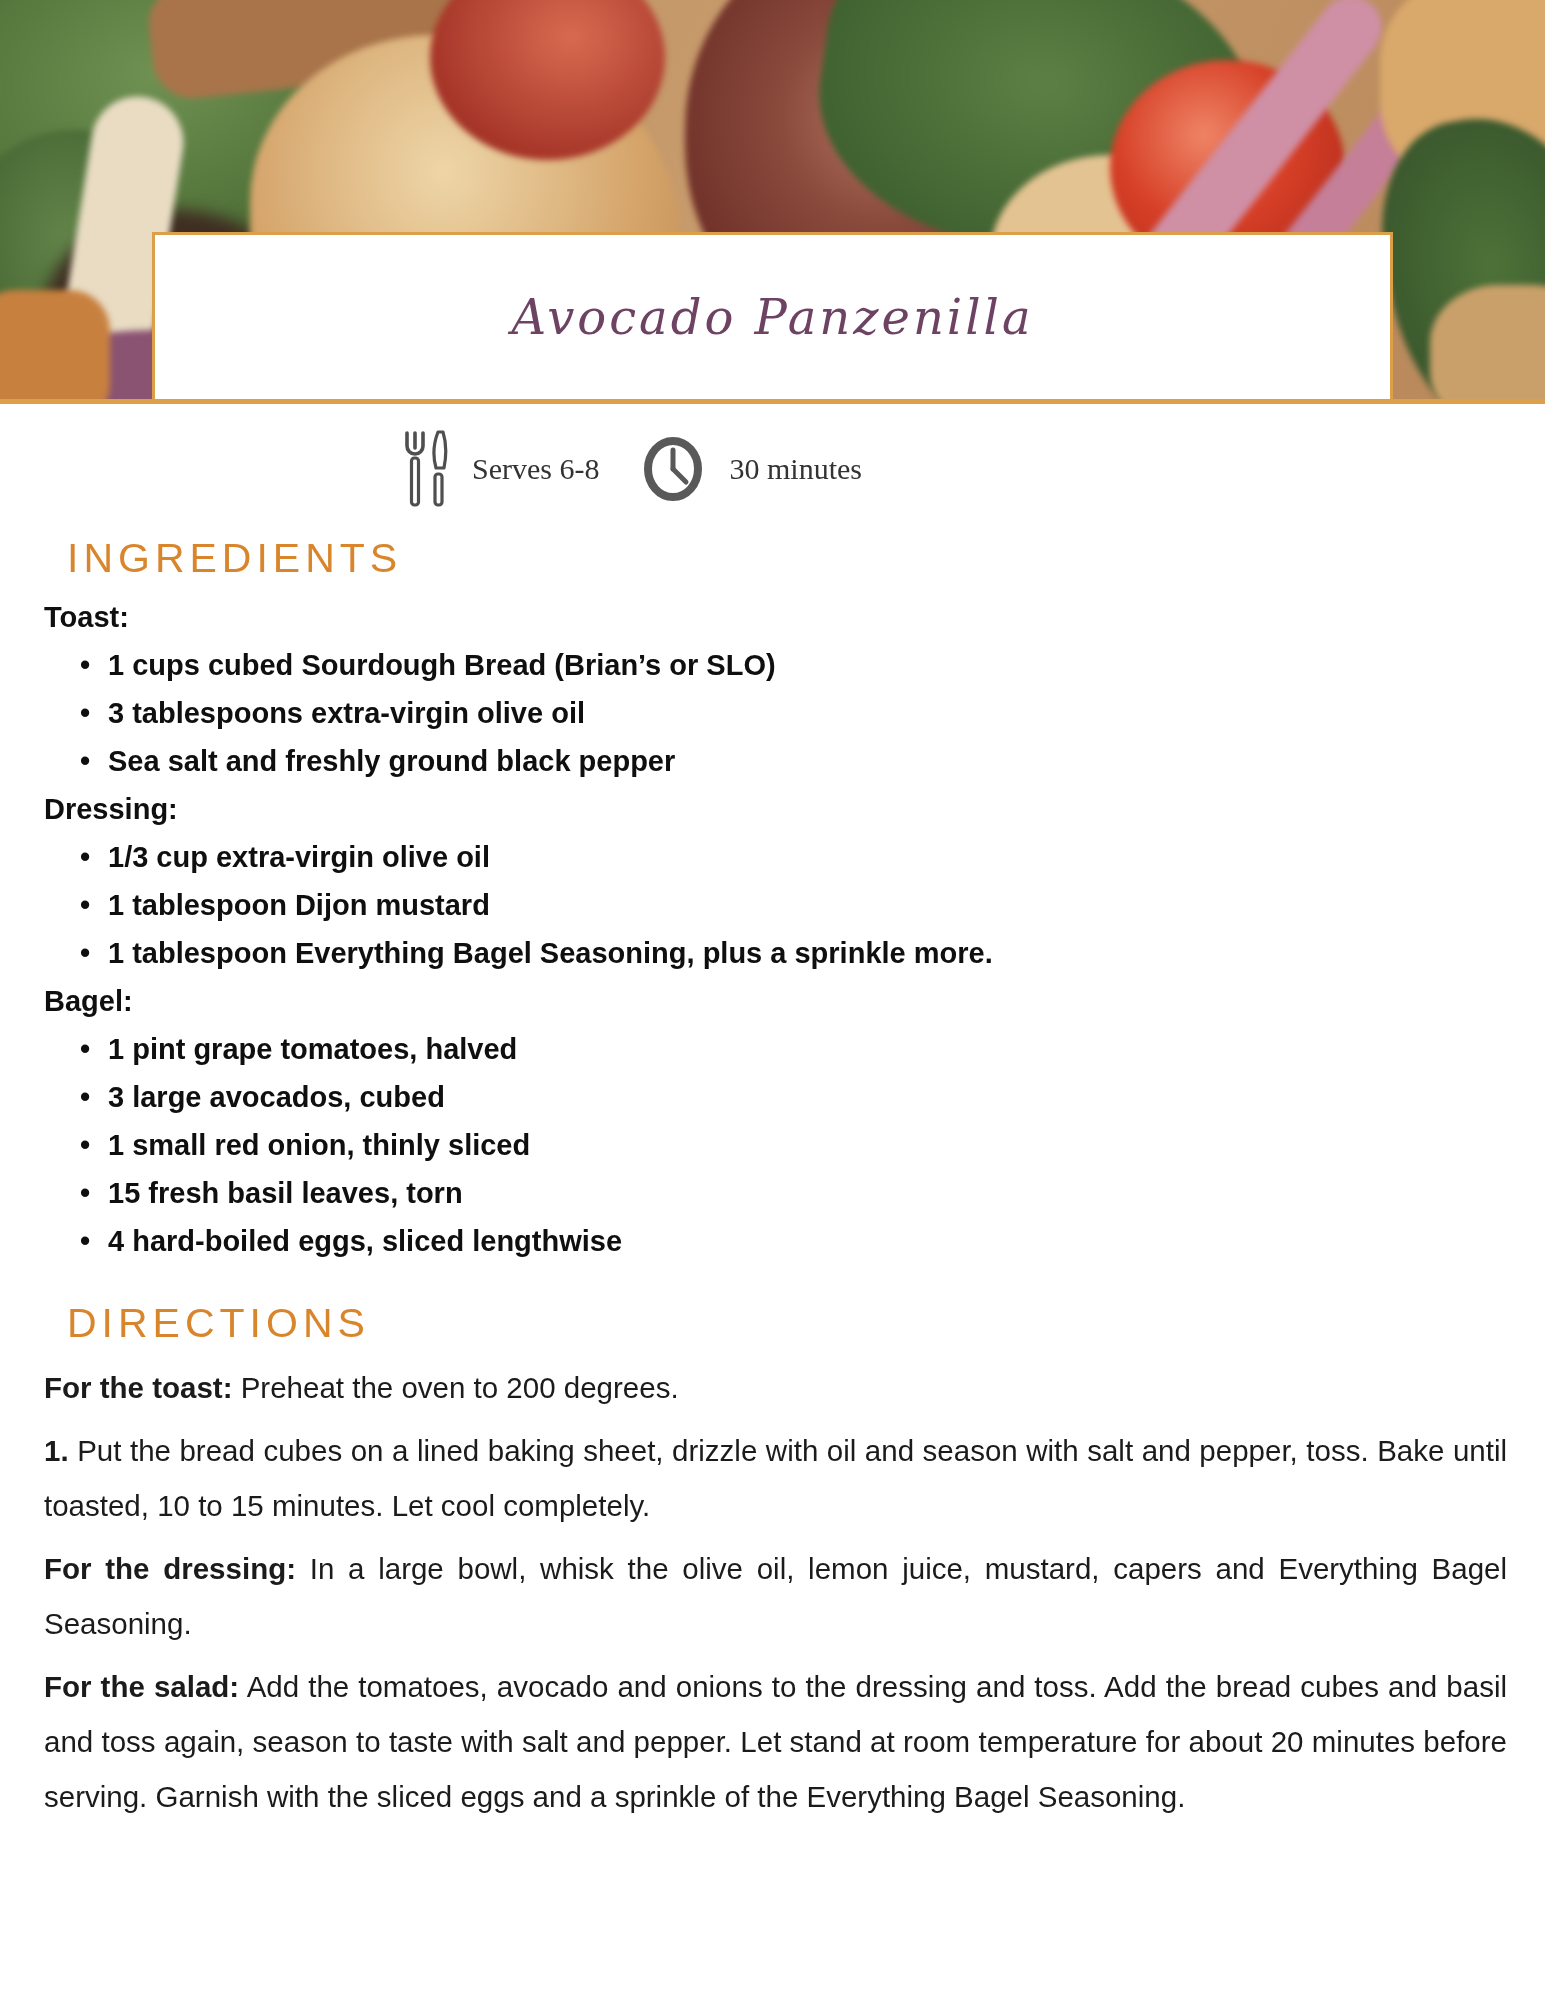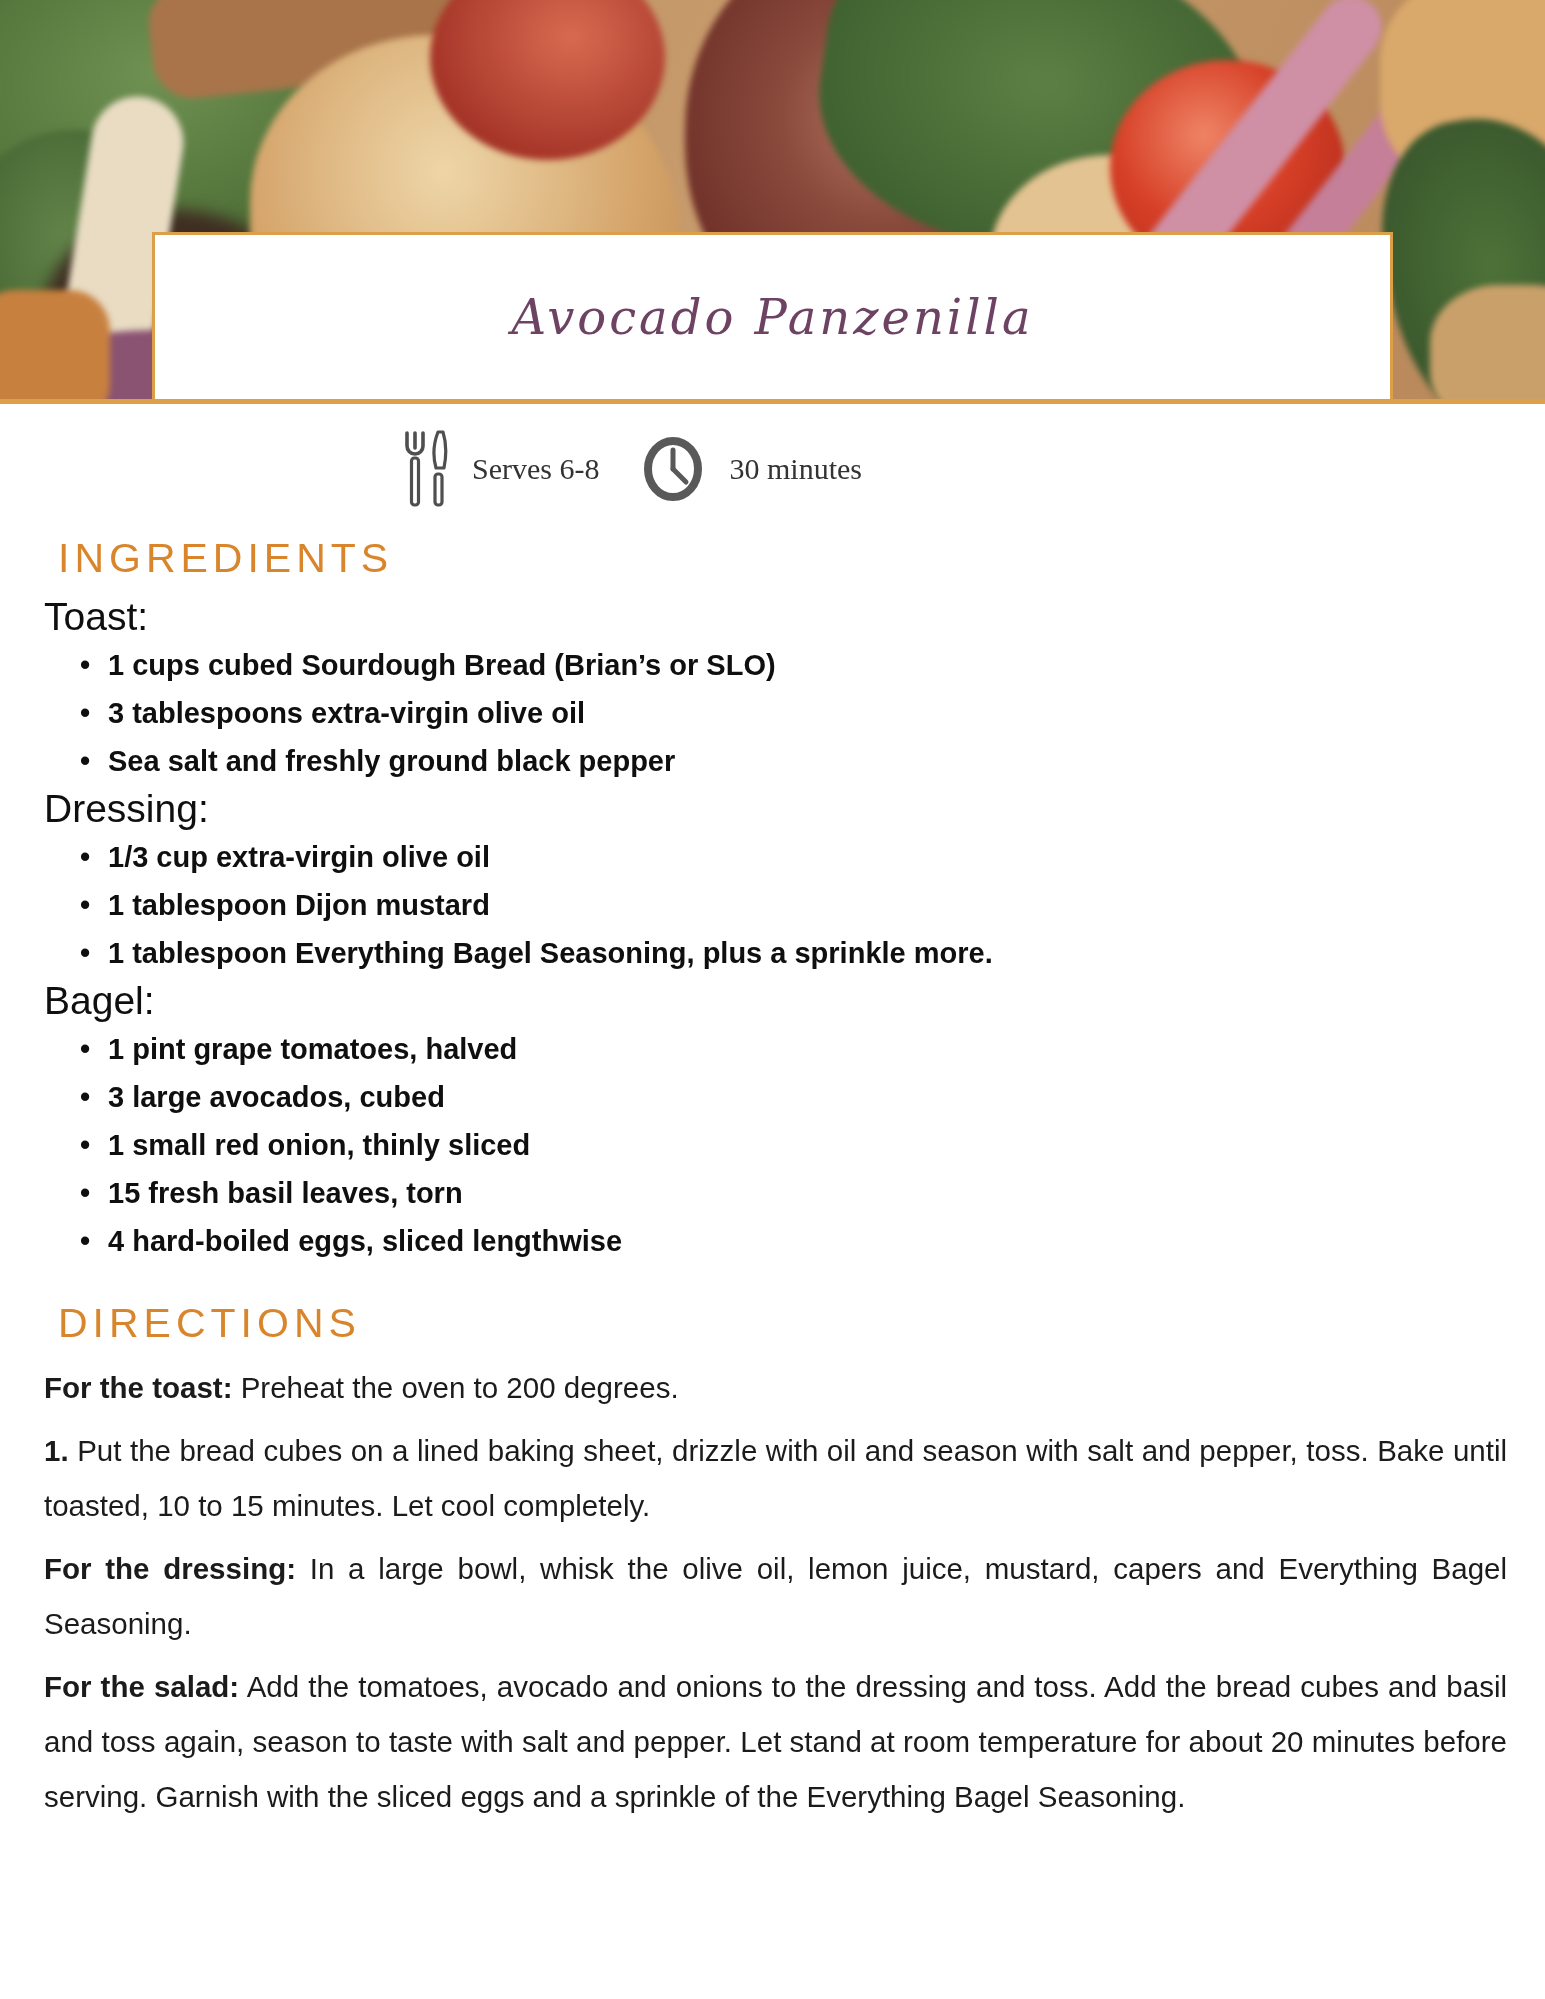--- a/index.html
+++ b/index.html
@@ -77,24 +77,24 @@
   .meta-label{
     font-family:"Liberation Serif",serif;font-size:30px;color:#333333;
     margin-left:24px;white-space:nowrap;
   }
   .meta-clock{margin-left:42px;}
 
   
   .content{padding:0 38px 0 44px;}
   .sec-heading{
     font-weight:300;font-size:41px;letter-spacing:5px;color:#D9852B;
-    margin:28px 0 12px 14px;line-height:1.1;
+    margin:28px 0 12px 23px;line-height:1.1;
   }
   .sec-heading.directions{margin-top:36px;margin-bottom:14px;}
-  .group-label{font-size:39px;font-weight:400;color:#0f0f0f;line-height:48px;}
+  .group-label{font-size:29px;font-weight:700;color:#0f0f0f;line-height:48px;}
   .ing-list{list-style:none;margin:0;padding:0;}
   .ing-list li{
     position:relative;padding-left:64px;font-size:29px;font-weight:700;
     color:#0f0f0f;line-height:48px;
   }
   .ing-list li::before{content:"\2022";position:absolute;left:36px;top:0;}
 
   .dir p{
     font-size:29.5px;line-height:55px;color:#1b1b1b;
     text-align:justify;margin:0 0 8px 0;

